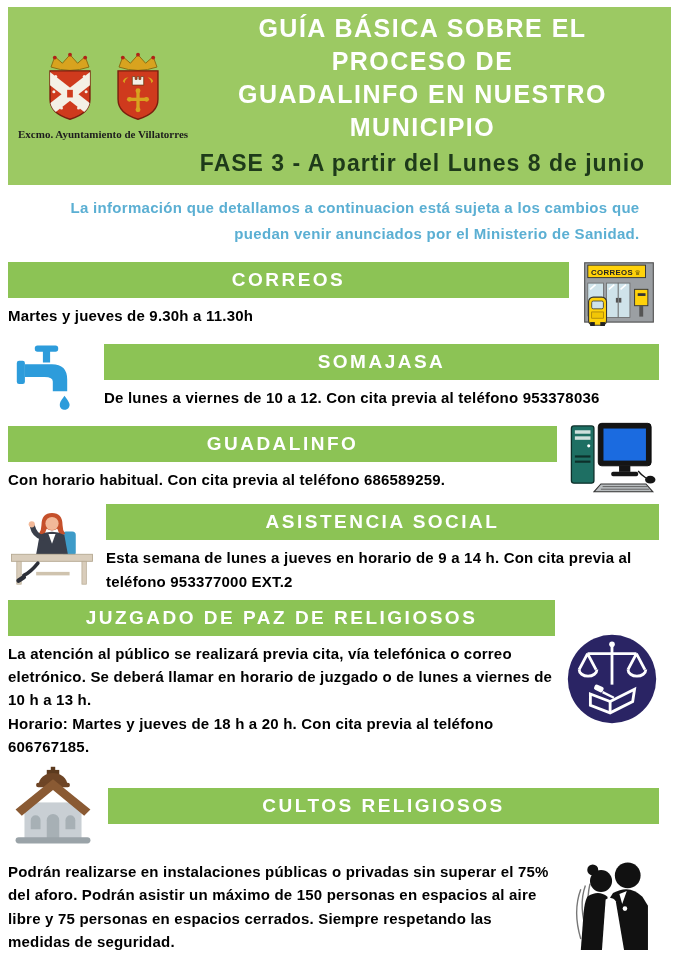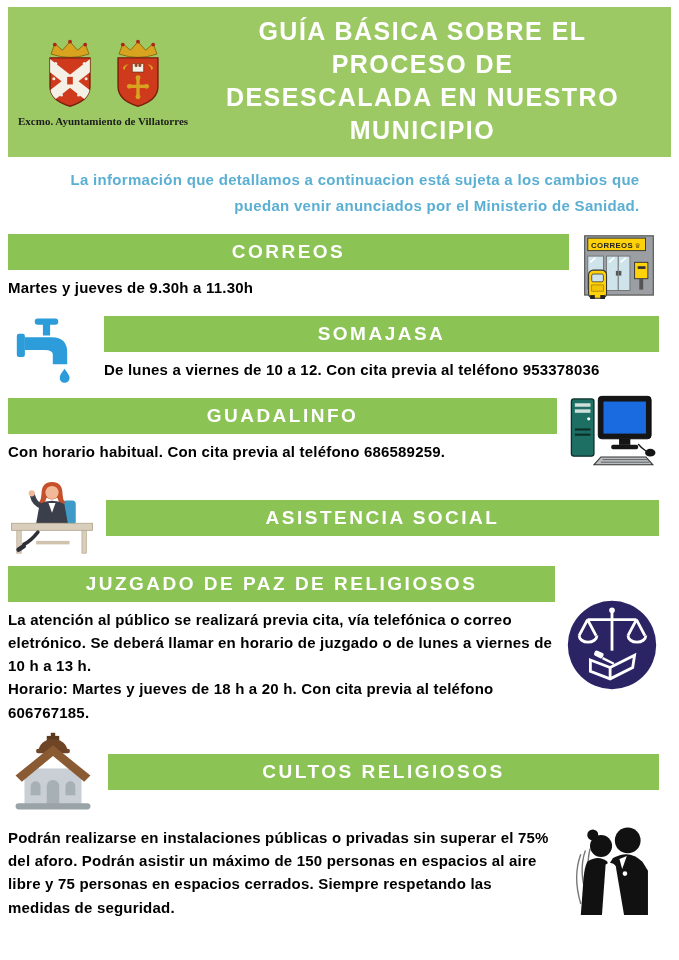--- a/index.html
+++ b/index.html
@@ -88,21 +88,22 @@
           <circle cx="30" cy="44" r="2.6" fill="#d8a31f"></circle>
             <circle cx="30" cy="64" r="2.6" fill="#d8a31f"></circle>
           <circle cx="21" cy="53" r="2.6" fill="#d8a31f"></circle>
             <circle cx="39" cy="53" r="2.6" fill="#d8a31f"></circle>
         </svg>
       </div>
       <div class="logo-caption">Excmo. Ayuntamiento de Villatorres</div>
     </div>
     <div class="titles">
       <div class="title-line">GUÍA BÁSICA SOBRE EL PROCESO DE</div>
-      <div class="title-line">DESESCALADA EN NUESTRO MUNICIPIO</div>
+      <div class="title-line">GUADALINFO EN NUESTRO MUNICIPIO</div>
+      <div class="phase-line">FASE 3 - A partir del Lunes 8 de junio</div>
     </div>
   </div>
 
   <p class="note">La información que detallamos a continuacion está sujeta a los cambios que puedan venir anunciados por el Ministerio de Sanidad.</p>
 
   <div class="sec">
     <div class="sec-main">
       <div class="banner">CORREOS</div>
       <p class="body-text">Martes y jueves de 9.30h a 11.30h</p>
     </div>
@@ -189,20 +190,21 @@
         <rect x="4" y="52" width="92" height="8" fill="#d9cdbb" stroke="#b5a890"></rect>
         <rect x="10" y="60" width="5" height="26" fill="#d9cdbb" stroke="#b5a890" stroke-width="0.8"></rect>
         <rect x="84" y="60" width="5" height="26" fill="#d9cdbb" stroke="#b5a890" stroke-width="0.8"></rect>
         <rect x="32" y="72" width="38" height="4" fill="#cfc3ae"></rect>
         <path d="M34,62 q-8,10 -16,14" stroke="#2c2f38" stroke-width="4" fill="none" stroke-linecap="round"></path>
         <path d="M18,78 l-6,4" stroke="#2c2f38" stroke-width="5" stroke-linecap="round"></path>
       </svg>
     </div>
     <div class="sec-main">
       <div class="banner">ASISTENCIA SOCIAL</div>
+      <p class="body-text">Esta semana de lunes a jueves en horario de 9 a 14 h. Con cita previa al teléfono 953377000 EXT.2</p>
     </div>
   </div>
 
   <div class="sec">
     <div class="sec-main">
       <div class="banner">JUZGADO DE PAZ DE RELIGIOSOS</div>
       <p class="body-text prelines">La atención al público se realizará previa cita, vía telefónica o correo eletrónico. Se deberá llamar en horario de juzgado o de lunes a viernes de 10 h a 13 h.
 Horario: Martes y jueves de 18 h a 20 h. Con cita previa al teléfono 606767185.</p>
     </div>
     <div class="sec-icon">

